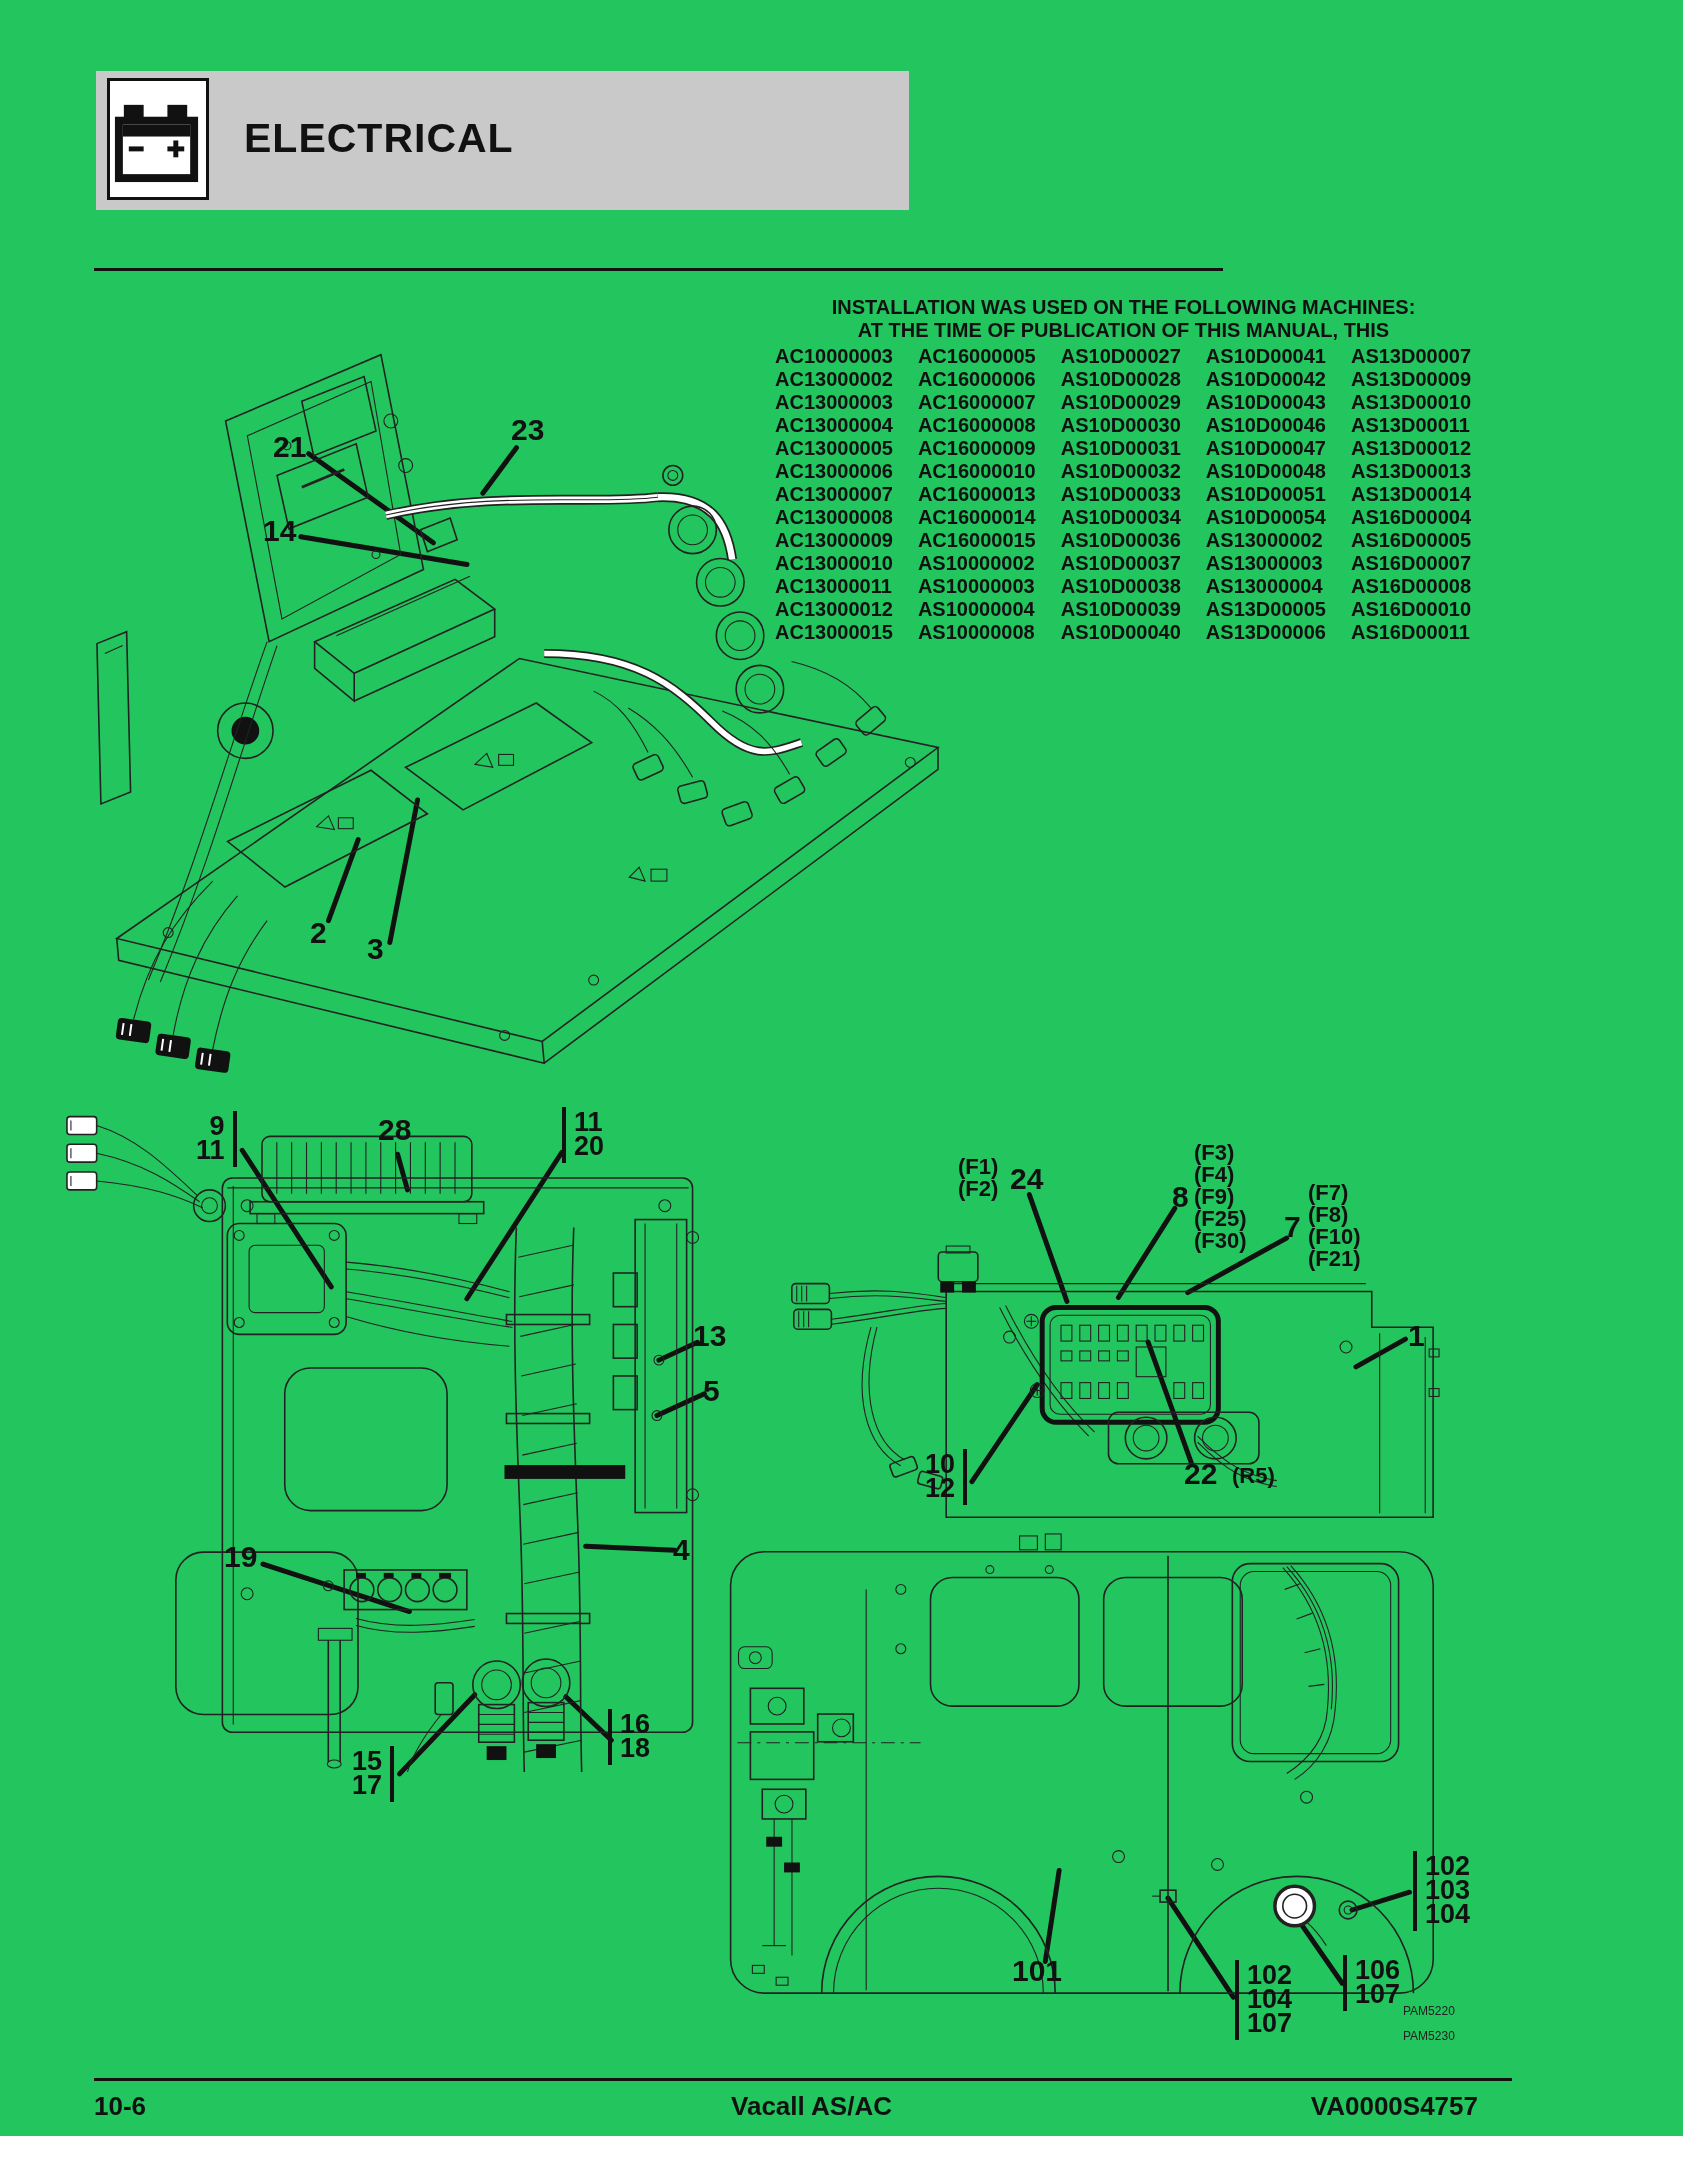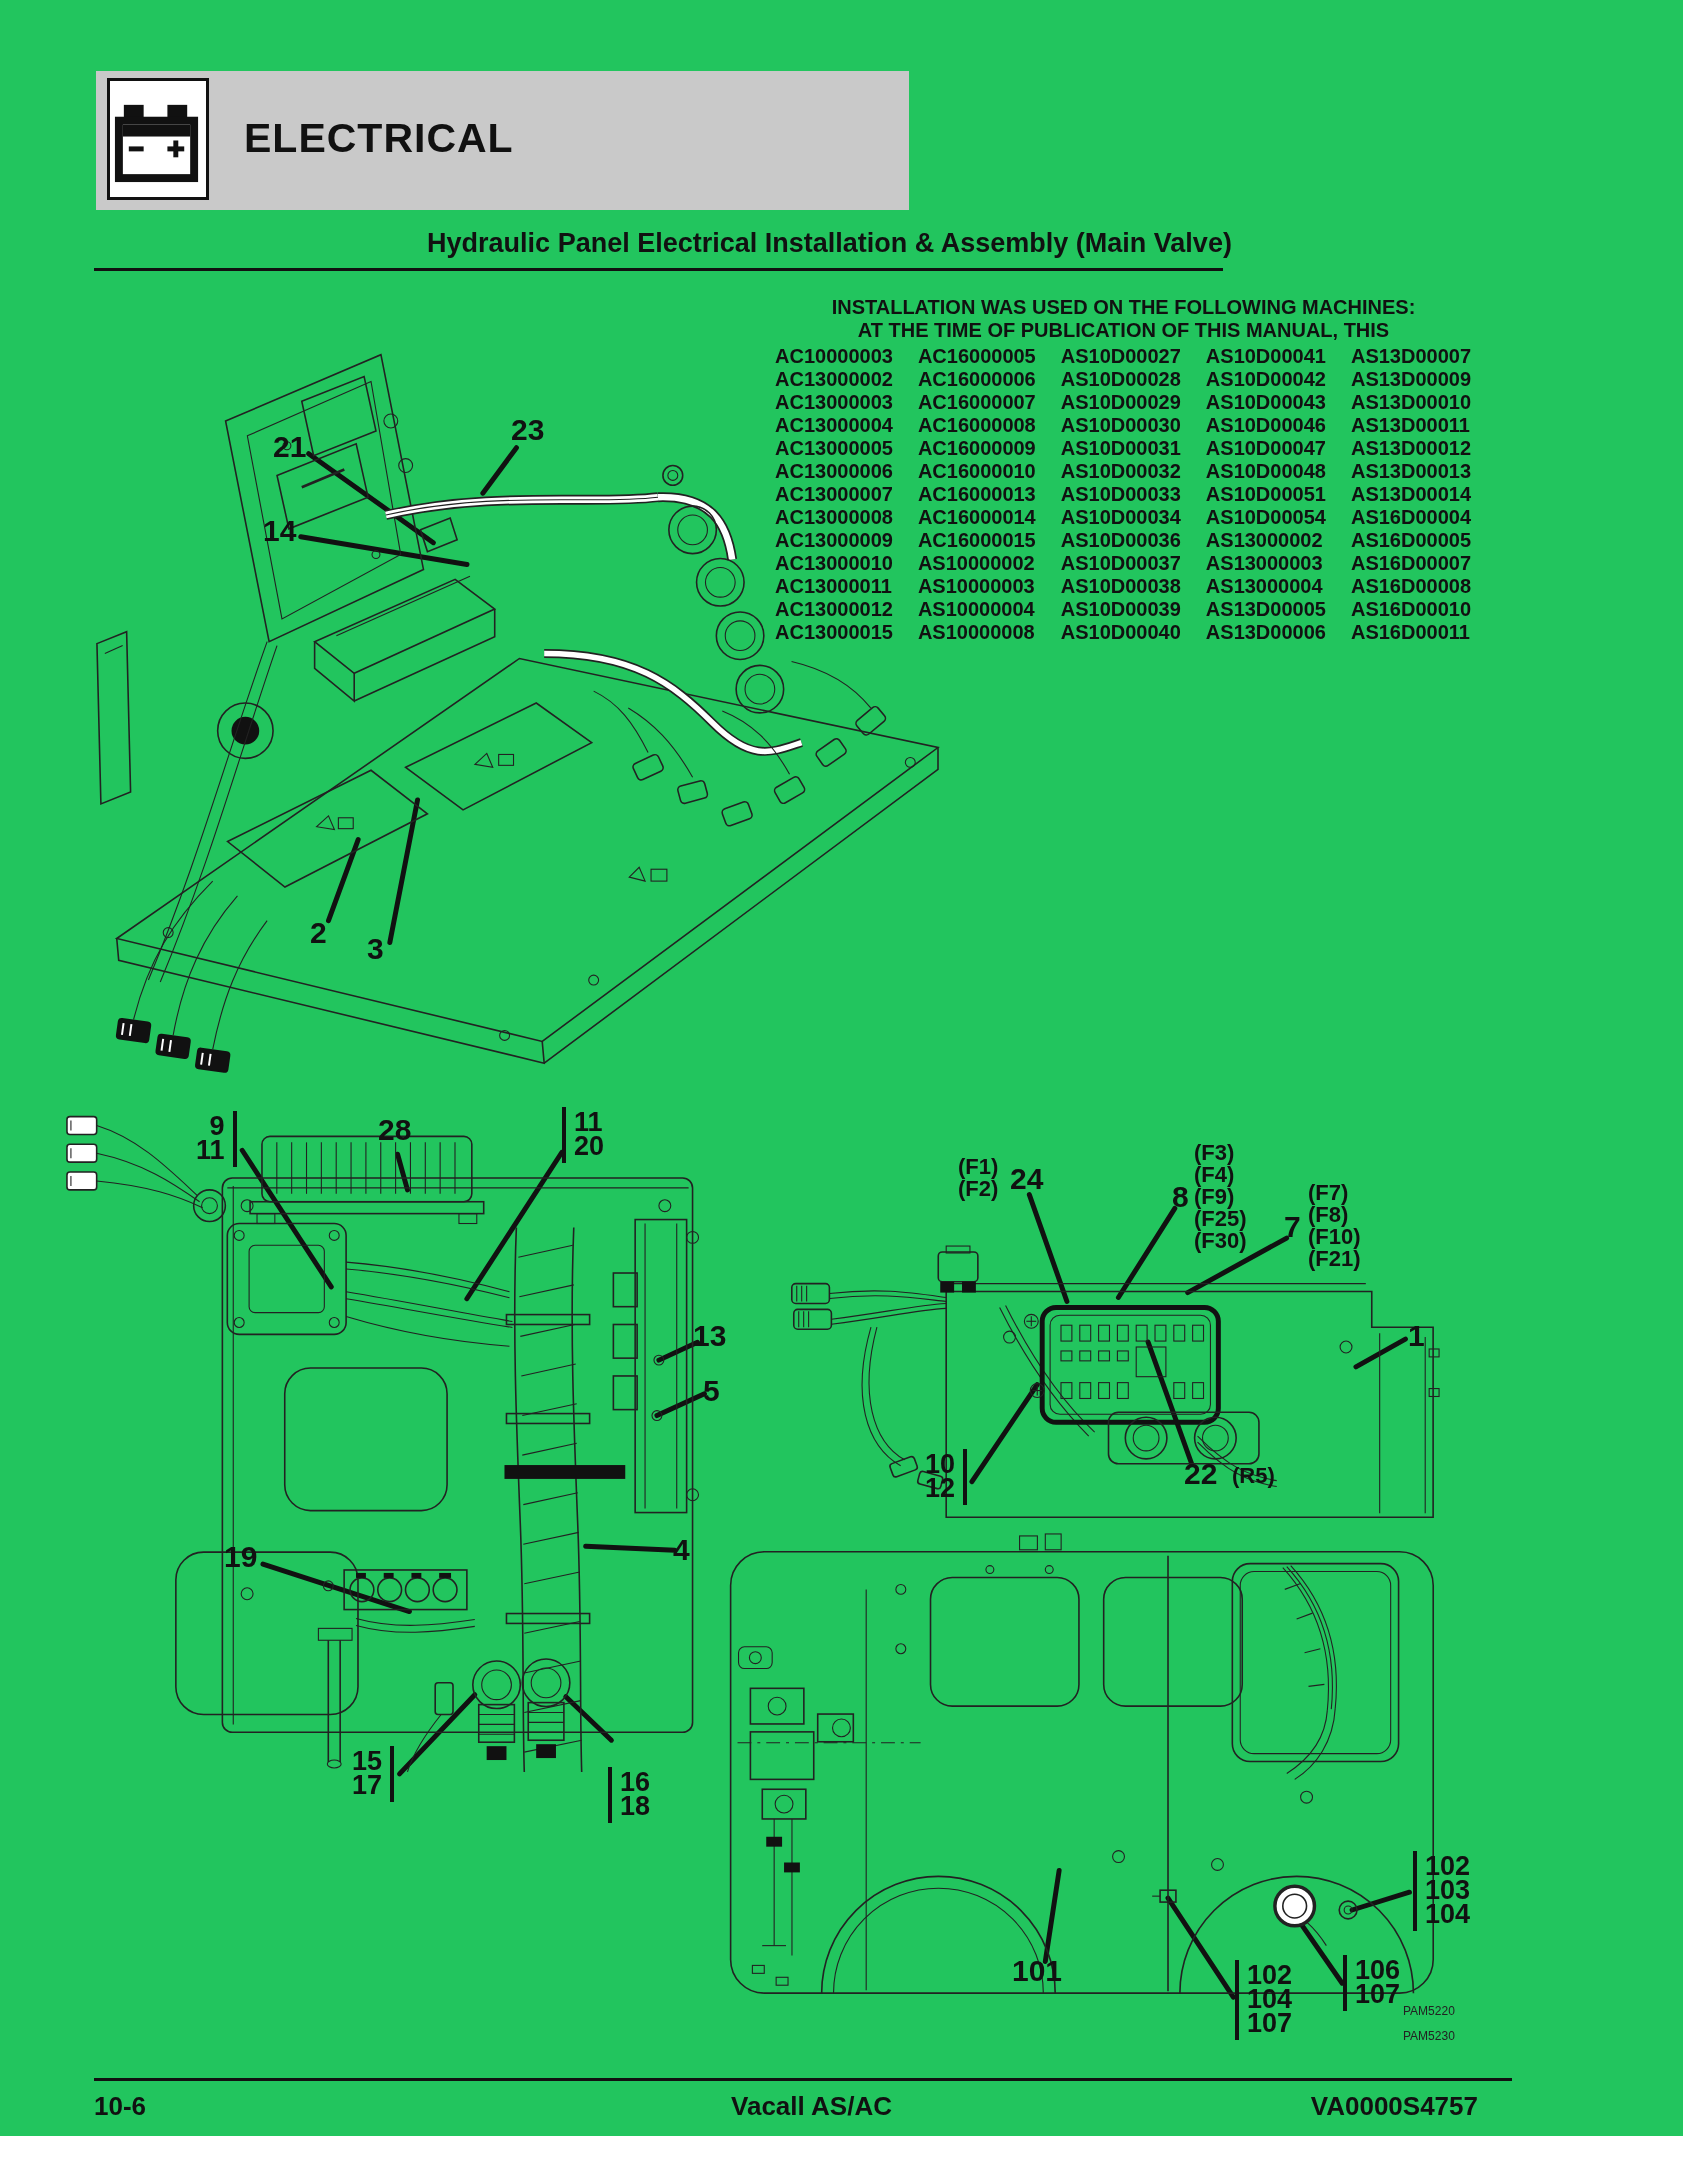--- a/index.html
+++ b/index.html
@@ -48,21 +48,20 @@
       <rect x="58" y="24" width="20" height="18" class="fl"></rect>
       <rect x="9" y="40" width="76" height="58" fill="none" stroke="#111" stroke-width="8"></rect>
       <rect x="13" y="44" width="68" height="12" class="fl"></rect>
       <rect x="19" y="66" width="15" height="5" class="fl"></rect>
       <rect x="64" y="60" width="5" height="17" class="fl"></rect>
       <rect x="58" y="66" width="17" height="5" class="fl"></rect>
     </svg>
   </div>
   <div id="hdr-title">ELECTRICAL</div>
 
-  <div id="page-title">Hydraulic Panel Electrical Installation &amp; Assembly (Main Valve)</div>
   <div id="title-rule"></div>
 
   <div id="note">
     <div>INSTALLATION WAS USED ON THE FOLLOWING MACHINES:</div>
     <div>AT THE TIME OF PUBLICATION OF THIS MANUAL, THIS</div>
   </div>
   <div id="mlist">
       <div class="mcol">
         <div>AC10000003</div>
         <div>AC13000002</div>
@@ -550,21 +549,21 @@
     <span>20</span>
   </div>
   <div class="co" style="left:693px;top:1321px">13</div>
   <div class="co" style="left:703px;top:1376px">5</div>
   <div class="co" style="left:673px;top:1535px">4</div>
   <div class="co" style="left:224px;top:1542px">19</div>
   <div class="stack bar-r" style="left:352px;top:1746px">
     <span>15</span>
     <span>17</span>
   </div>
-  <div class="stack bar-l" style="left:608px;top:1767px">
+  <div class="stack bar-l" style="left:608px;top:1709px">
     <span>16</span>
     <span>18</span>
   </div>
 
   <div class="co-f" style="left:958px;top:1156px;">
     <div>(F1)</div>
     <div>(F2)</div>
   </div>
   <div class="co" style="left:1010px;top:1164px">24</div>
   <div class="co" style="left:1172px;top:1182px">8</div>

